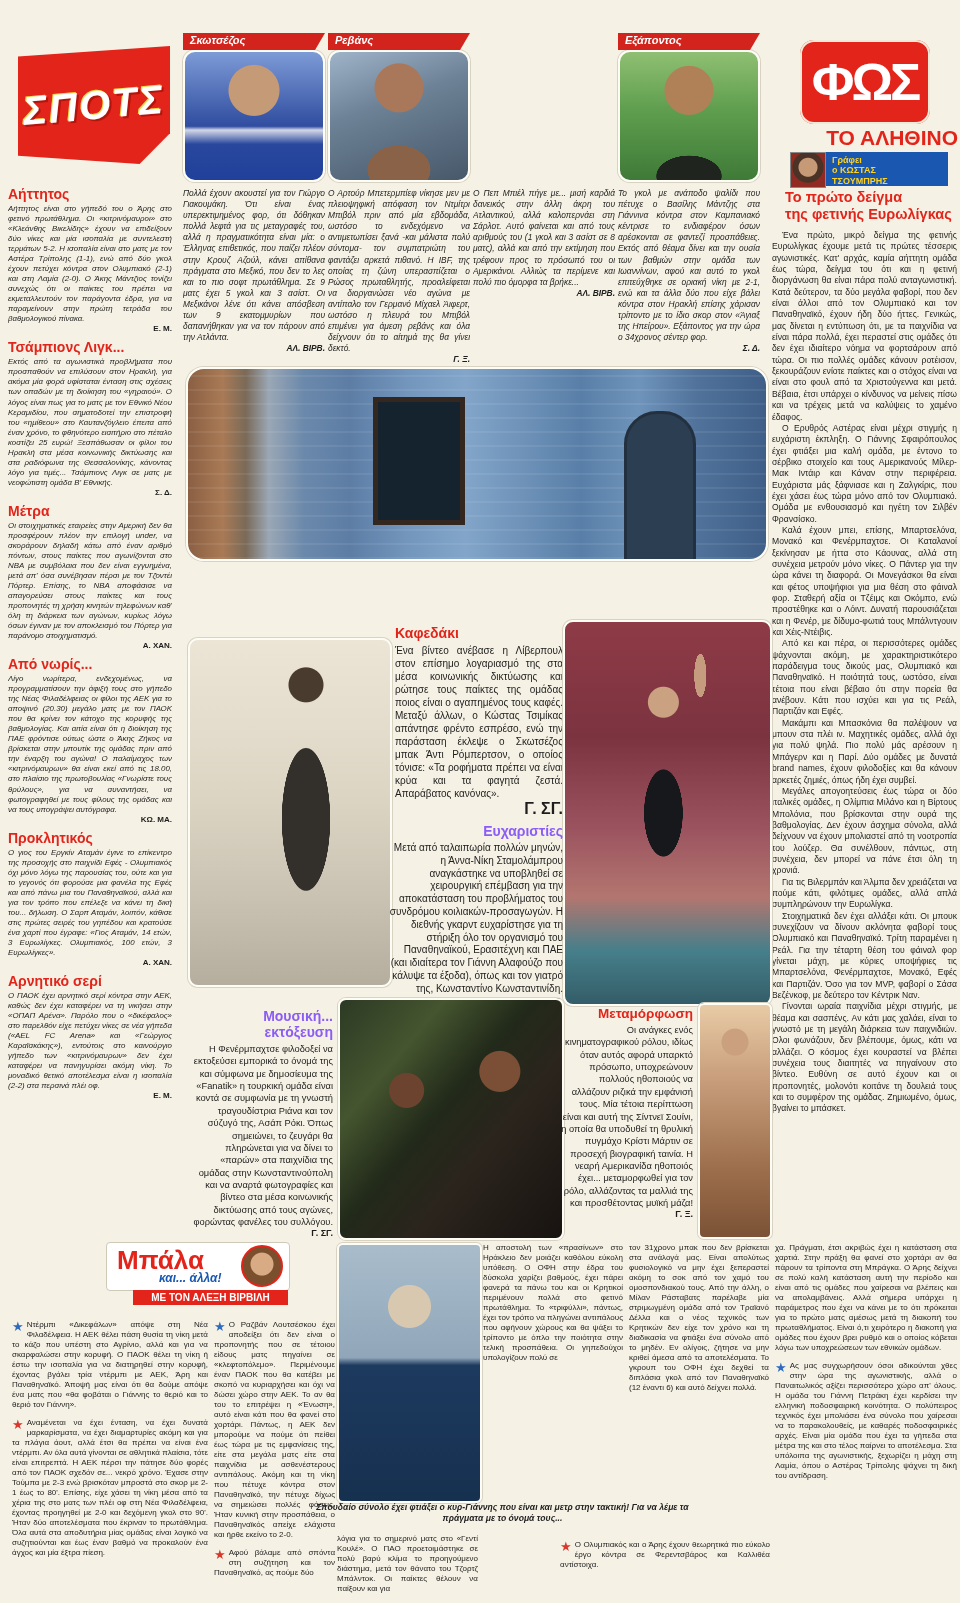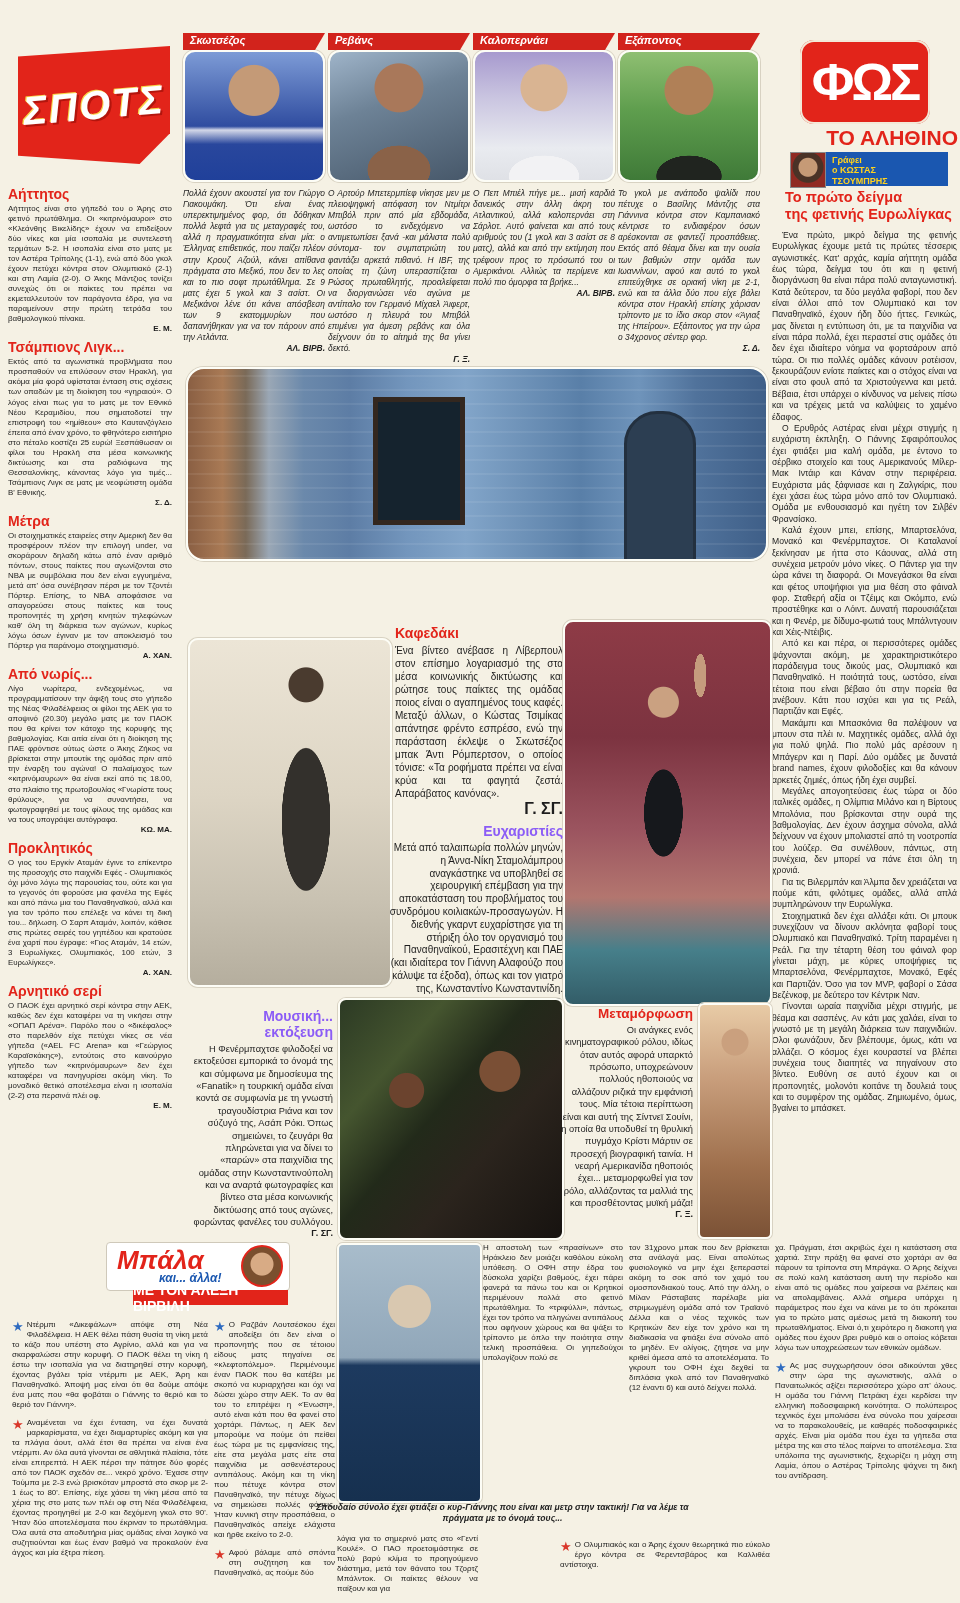--- a/index.html
+++ b/index.html
@@ -39,21 +39,21 @@
   .cp4{background:radial-gradient(circle at 50% 30%,#b08057 0 24px,rgba(0,0,0,0) 25px),
        radial-gradient(ellipse 54px 34px at 50% 97%,#20241f 0 60%,rgba(0,0,0,0) 61%),
        linear-gradient(180deg,#8fbf72 0%,#5f9e4e 45%,#3f7a38 100%);}
   .card-text{top:188px;width:142px;height:182px;overflow:hidden;font-size:8.4px;line-height:1.32;
          text-align:justify;font-style:italic;font-weight:500;}
   .sgn{font-weight:700;text-align:right;font-style:italic;}
   
   .leftcol{left:8px;top:186px;width:164px;height:1052px;overflow:hidden;}
   .art{margin-bottom:6px;}
   .art-head{color:#e2241a;font-weight:800;font-size:14px;margin:0 0 2px 0;}
-  .art-body{font-size:7.9px;line-height:1.27;text-align:justify;}
+  .art-body{font-size:7.9px;line-height:1.27;text-align:justify;font-style:italic;}
   .art-sign{font-weight:700;font-size:8px;text-align:right;}
   
   .postcard{left:186px;top:367px;width:578px;height:190px;border-radius:18px;overflow:hidden;
        background:repeating-linear-gradient(0deg,rgba(255,255,255,.07) 0 2px,rgba(0,0,0,0) 2px 14px),
        linear-gradient(90deg,#8a5f43 0%,#a97a55 6%,#7a6a58 10%,#9aa7b5 14%,#6b89ab 20%,#5d7da5 28%,
        #7396bd 38%,#82a5c9 48%,#6e92b8 58%,#597fa8 68%,#6f94bb 78%,#50729b 88%,#3f5f88 100%);}
   .window{position:absolute;left:185px;top:28px;width:82px;height:118px;background:#15232e;border:5px solid #33271f;}
   .arch{position:absolute;left:436px;top:42px;width:66px;height:148px;background:#2c3e52;border-radius:33px 33px 0 0;border:3px solid #23303f;}
   .postcap{left:190px;top:561px;width:570px;text-align:center;font-size:9px;font-style:italic;font-weight:700;color:#333;line-height:1.3;}
   .mid-head{font-weight:800;font-size:14px;margin:0 0 3px 0;}
@@ -74,26 +74,26 @@
        linear-gradient(130deg,#2c3a24 0%,#45552f 25%,#222a1a 45%,#2b241d 65%,#171310 100%);}
   .actress{left:698px;top:1003px;width:70px;height:232px;border-radius:6px;
        background:radial-gradient(circle at 50% 16%,#caa07e 0 13px,rgba(0,0,0,0) 14px),
        linear-gradient(180deg,#e8cba6 0%,#caa07e 30%,#9e6f4c 70%,#7b5236 100%);}
   
   .main-art{left:772px;top:230px;width:185px;height:998px;overflow:hidden;
        font-size:8.6px;line-height:1.32;text-align:justify;}
   .main-art p{margin:0;text-indent:10px;}
   
   .bala-box{left:106px;top:1242px;width:182px;height:47px;background:#fff;border:1px solid #cfc9ba;border-radius:4px;}
-  .bala-w1{position:absolute;left:10px;top:2px;color:#e2241a;font-style:italic;font-weight:900;font-size:26px;}
+  .bala-w1{position:absolute;left:10px;top:2px;color:#e2241a;font-weight:900;font-size:26px;}
   .bala-w2{position:absolute;left:52px;top:28px;color:#1a57b0;font-style:italic;font-weight:800;font-size:12px;}
   .bala-avatar{position:absolute;right:6px;top:2px;width:42px;height:42px;border-radius:50%;border:2px solid #e2241a;
        background:radial-gradient(circle at 50% 45%,#d8ab85 0 11px,#7a4f2e 12px 21px);box-sizing:border-box;}
   .bala-byline{left:133px;top:1290px;width:155px;height:15px;background:#e2241a;color:#fff;font-weight:700;
-       font-size:14px;display:flex;align-items:center;justify-content:center;}
+       font-size:10px;display:flex;align-items:center;justify-content:center;}
   .bcol{font-size:8px;line-height:1.25;text-align:justify;overflow:hidden;}
   .bitem{margin-bottom:8px;}
   .star{float:left;font-size:13px;line-height:1;margin:0 3px 0 0;}
   .star.b{color:#2e6bc0;} .star.r{color:#d9372a;}
   .coach{left:337px;top:1243px;width:141px;height:256px;border-radius:6px;
        background:radial-gradient(circle at 50% 24%,#d9c8b0 0 21px,rgba(0,0,0,0) 22px),
        linear-gradient(180deg,rgba(0,0,0,0) 44%,#1d3a5f 47%,#16304f 100%),
        linear-gradient(180deg,#a8bccb 0%,#93a9bb 40%,#6b8095 100%);}
   .bcap{left:300px;top:1502px;width:405px;text-align:center;font-size:8.6px;font-style:italic;font-weight:700;color:#222;line-height:1.3;}
 </style>
@@ -107,24 +107,20 @@
   </div>
 
   <div class="abs card" style="left:183px">
     <div class="ribbon">Σκωτσέζος</div>
     <div class="card-photo ph cp1"></div>
   </div>
   <div class="abs card" style="left:328px">
     <div class="ribbon">Ρεβάνς</div>
     <div class="card-photo ph cp2"></div>
   </div>
-  <div class="abs card" style="left:473px">
-    <div class="ribbon">Καλοπερνάει</div>
-    <div class="card-photo ph cp3"></div>
-  </div>
   <div class="abs card" style="left:618px">
     <div class="ribbon">Εξάποντος</div>
     <div class="card-photo ph cp4"></div>
   </div>
 
   <div class="abs card-text" style="left:183px">
     <span>Πολλά έχουν ακουστεί για τον Γιώργο Γιακουμάκη. Ότι είναι ένας υπερεκτιμημένος φορ, ότι δόθηκαν πολλά λεφτά για τις μεταγραφές του, αλλά η πραγματικότητα είναι μία: ο Έλληνας επιθετικός, που παίζει πλέον στην Κρουζ Αζούλ, κάνει απίθανα πράγματα στο Μεξικό, που δεν το λες και το πιο σοφτ πρωτάθλημα. Σε 9 ματς έχει 5 γκολ και 3 ασίστ. Οι Μεξικάνοι λένε ότι κάνει απόσβεση των 9 εκατομμυρίων που δαπανήθηκαν για να τον πάρουν από την Ατλάντα.</span>
     <div class="sgn">ΑΛ. ΒΙΡΒ.</div>
   </div>
   <div class="abs card-text" style="left:328px">

